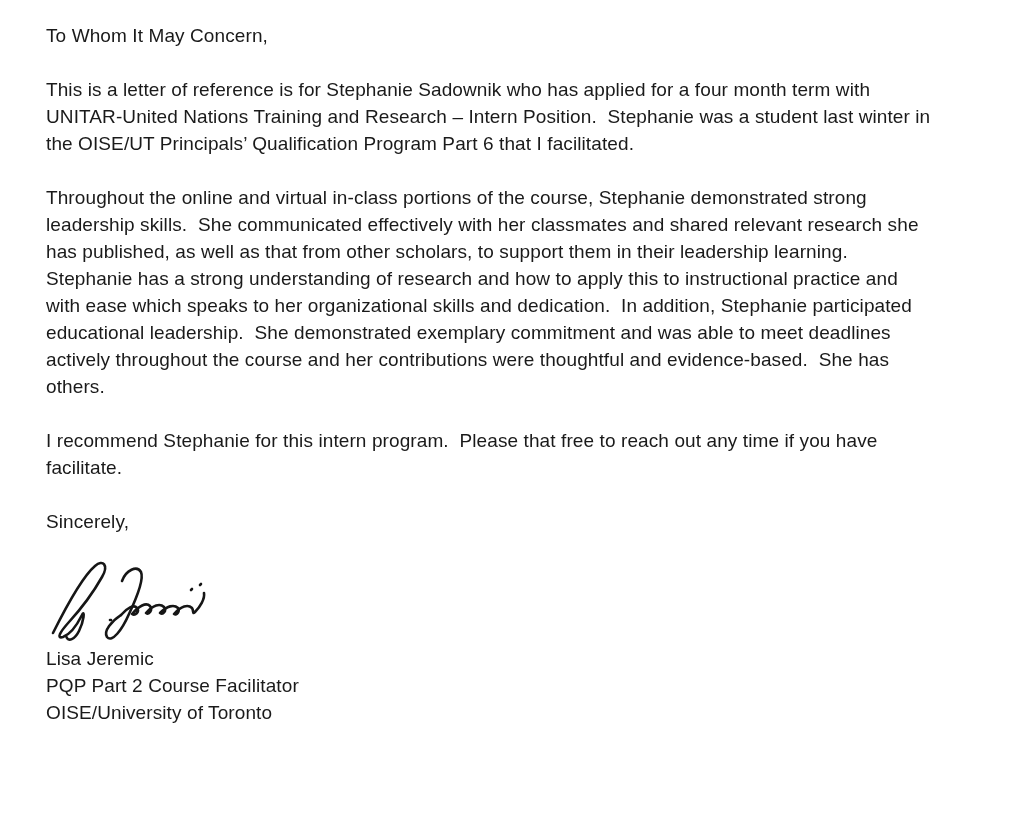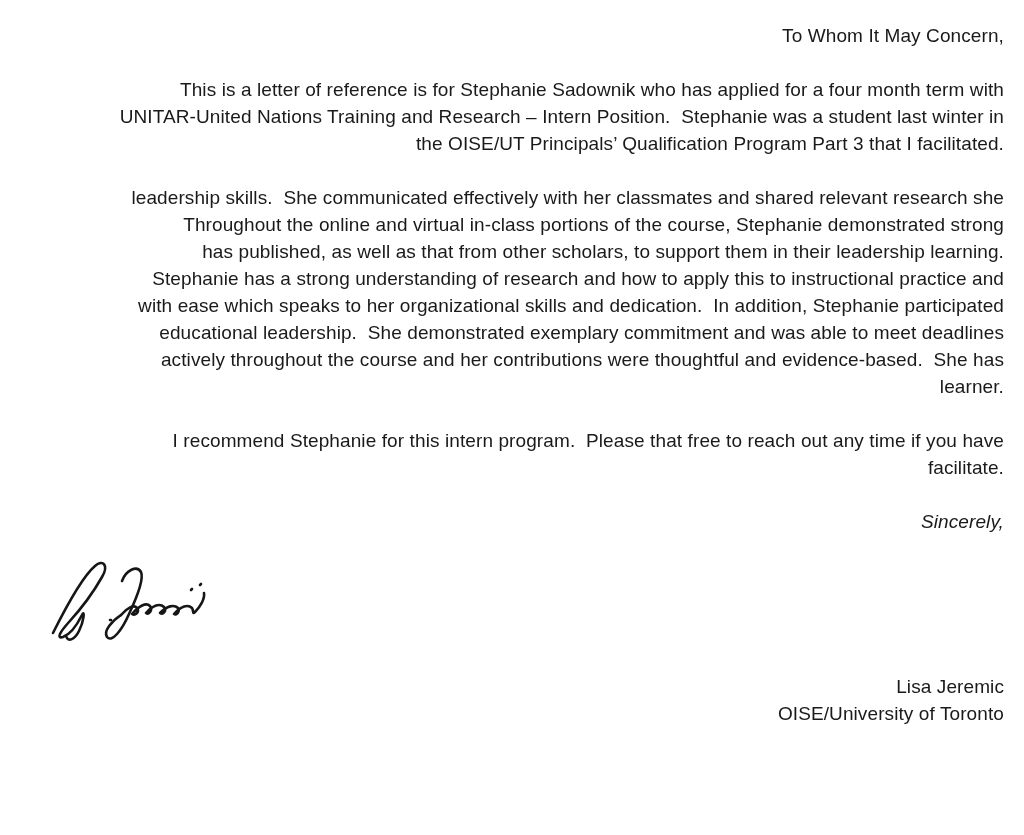--- a/index.html
+++ b/index.html
@@ -13,62 +13,61 @@
     font-family: "Liberation Sans", sans-serif;
     color: #1a1a1a;
     overflow: hidden;
   }
   .page {
     box-sizing: border-box;
     width: 1024px;
     height: 835px;
     padding: 22px 20px 2px 46px;
     background: #ffffff;
-    text-align: right;
   }
   .line {
     white-space: pre;
     font-size: 19px;
     line-height: 27px;
     letter-spacing: 0.1px;
   }
   .salutation { margin: 0 0 27px 0; }
   .para { margin: 27px 0 0 0; }
-  .closing { margin-top: 27px; font-style: italic; }
+  .closing { margin-top: 27px; }
   .signature-wrap {
     margin-top: 18px;
     margin-left: 2px;
     width: 160px;
     height: 92px;
   }
   .signature-wrap svg { display: block; }
-  .signoff { margin-top: 28px; }
+  .signoff { }
 </style>
 </head>
 <body>
 
 <div class="page">
 
   <div class="line salutation">To Whom It May Concern,</div>
 
   <div class="para">
     <div class="line">This is a letter of reference is for Stephanie Sadownik who has applied for a four month term with</div>
     <div class="line">UNITAR-United Nations Training and Research – Intern Position.  Stephanie was a student last winter in</div>
-    <div class="line">the OISE/UT Principals’ Qualification Program Part 3 that I facilitated.</div>
+    <div class="line">the OISE/UT Principals’ Qualification Program Part 6 that I facilitated.</div>
   </div>
 
   <div class="para">
+    <div class="line">Throughout the online and virtual in-class portions of the course, Stephanie demonstrated strong</div>
     <div class="line">leadership skills.  She communicated effectively with her classmates and shared relevant research she</div>
-    <div class="line">Throughout the online and virtual in-class portions of the course, Stephanie demonstrated strong</div>
     <div class="line">has published, as well as that from other scholars, to support them in their leadership learning.</div>
     <div class="line">Stephanie has a strong understanding of research and how to apply this to instructional practice and</div>
     <div class="line">with ease which speaks to her organizational skills and dedication.  In addition, Stephanie participated</div>
     <div class="line">educational leadership.  She demonstrated exemplary commitment and was able to meet deadlines</div>
     <div class="line">actively throughout the course and her contributions were thoughtful and evidence-based.  She has</div>
-    <div class="line">learner.</div>
+    <div class="line">others.</div>
   </div>
 
   <div class="para">
     <div class="line">I recommend Stephanie for this intern program.  Please that free to reach out any time if you have</div>
     <div class="line">facilitate.</div>
   </div>
 
   <div class="line closing">Sincerely,</div>
 
   <div class="signature-wrap">
@@ -106,16 +105,17 @@
         <path d="M 143,37 L 144,36"></path>
         <path d="M 152,32 L 153,31"></path>
 
         <path d="M 62,67 L 63,67"></path>
       </g>
     </svg>
   </div>
 
   <div class="signoff">
     <div class="line">Lisa Jeremic</div>
+    <div class="line">PQP Part 2 Course Facilitator</div>
     <div class="line">OISE/University of Toronto</div>
   </div>
 
 </div>
 
 </body></html>

